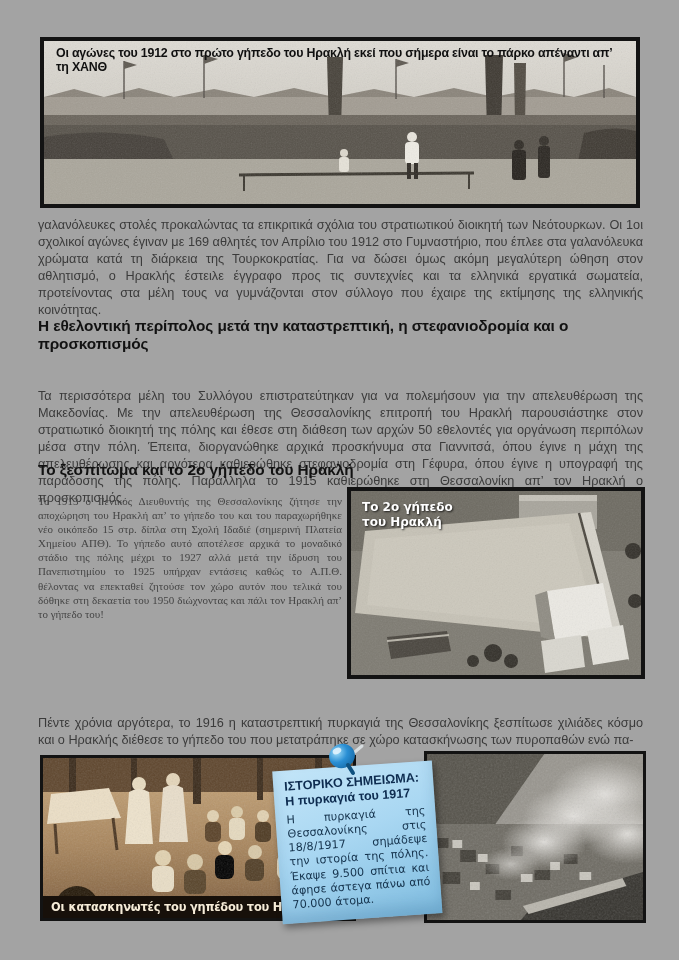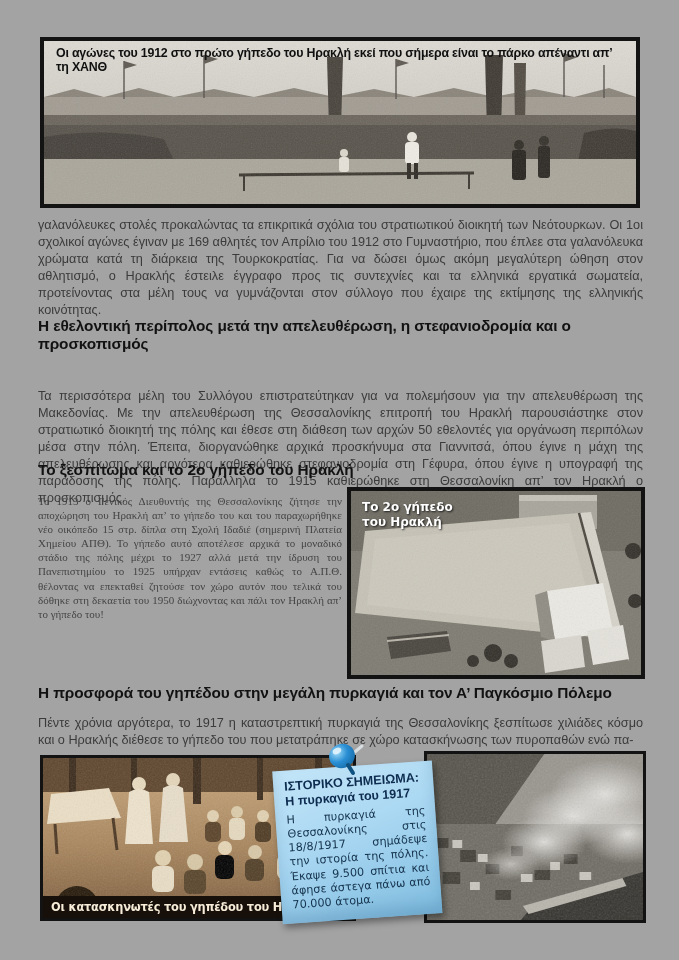--- a/index.html
+++ b/index.html
@@ -113,21 +113,21 @@
         <circle cx="500" cy="100" r="5" fill="#34302a"></circle>
           <rect x="494" y="105" width="12" height="32" rx="3" fill="#2b2722"></rect>
       </g>
       <rect x="0" y="0" width="592" height="163" filter="url(#gr1)" opacity="0.16"></rect>
     </svg>
     <div class="top-caption">Οι αγώνες του 1912 στο πρώτο γήπεδο του Ηρακλή εκεί που σήμερα είναι το πάρκο απέναντι απ’ τη ΧΑΝΘ</div>
   </div>
 
   <div class="para" id="para1">γαλανόλευκες στολές προκαλώντας τα επικριτικά σχόλια του στρατιωτικού διοικητή των Νεότουρκων. Οι 1οι σχολικοί αγώνες έγιναν με 169 αθλητές τον Απρίλιο του 1912 στο Γυμναστήριο, που έπλεε στα γαλανόλευκα χρώματα κατά τη διάρκεια της Τουρκοκρατίας. Για να δώσει όμως ακόμη μεγαλύτερη ώθηση στον αθλητισμό, ο Ηρακλής έστειλε έγγραφο προς τις συντεχνίες και τα ελληνικά εργατικά σωματεία, προτείνοντας στα μέλη τους να γυμνάζονται στον σύλλογο που έχαιρε της εκτίμησης της ελληνικής κοινότητας.</div>
 
-  <div class="heading" id="heading1">Η εθελοντική περίπολος μετά την απελευθέρωση, η στεφανιοδρομία και ο προσκοπισμός</div>
+  <div class="heading" id="heading1">Η εθελοντική περίπολος μετά την καταστρεπτική, η στεφανιοδρομία και ο προσκοπισμός</div>
   <div class="para" id="para2">Τα περισσότερα μέλη του Συλλόγου επιστρατεύτηκαν για να πολεμήσουν για την απελευθέρωση της Μακεδονίας. Με την απελευθέρωση της Θεσσαλονίκης επιτροπή του Ηρακλή παρουσιάστηκε στον στρατιωτικό διοικητή της πόλης και έθεσε στη διάθεση των αρχών 50 εθελοντές για οργάνωση περιπόλων μέσα στην πόλη. Έπειτα, διοργανώθηκε αρχικά προσκήνυμα στα Γιαννιτσά, όπου έγινε η μάχη της απελευθέρωσης και αργότερα καθιερώθηκε στεφανιοδρομία στη Γέφυρα, όπου έγινε η υπογραφή της παράδοσης της πόλης. Παράλληλα το 1915 καθιερώθηκε στη Θεσσαλονίκη απ’ τον Ηρακλή ο προσκοπισμός.</div>
 
   <div class="heading" id="heading2">Το ξεσπίτωμα και το 2ο γήπεδο του Ηρακλή</div>
   <div class="para" id="para3">Το 1913 ο Γενικός Διευθυντής της Θεσσαλονίκης ζήτησε την αποχώρηση του Ηρακλή απ’ το γήπεδο του και του παραχωρήθηκε νέο οικόπεδο 15 στρ. δίπλα στη Σχολή Ιδαδιέ (σημερινή Πλατεία Χημείου ΑΠΘ). Το γήπεδο αυτό αποτέλεσε αρχικά το μοναδικό στάδιο της πόλης μέχρι το 1927 αλλά μετά την ίδρυση του Πανεπιστημίου το 1925 υπήρχαν εντάσεις καθώς το Α.Π.Θ. θέλοντας να επεκταθεί ζητούσε τον χώρο αυτόν που τελικά του δόθηκε στη δεκαετία του 1950 διώχνοντας και πάλι τον Ηρακλή απ’ το γήπεδο του!</div>
 
   <div class="photo stadium-photo">
     <svg viewBox="0 0 290 184" preserveAspectRatio="none">
       <defs>
         <filter id="gr2">
             <feTurbulence type="fractalNoise" baseFrequency="0.7" numOctaves="2"></feTurbulence>
@@ -160,22 +160,21 @@
           <circle cx="160" cy="170" r="7"></circle>
           <circle cx="122" cy="170" r="6"></circle>
         <circle cx="282" cy="60" r="8"></circle>
           <circle cx="284" cy="110" r="7"></circle>
       </g>
       <rect x="0" y="0" width="290" height="184" filter="url(#gr2)" opacity="0.14"></rect>
     </svg>
     <div class="stadium-caption">Το 2ο γήπεδο του Ηρακλή</div>
   </div>
 
-  <div class="heading" id="heading3">Η προσφορά του γηπέδου στην μεγάλη πυρκαγιά  και τον Α’ Παγκόσμιο Πόλεμο</div>
-  <div class="para" id="para4">Πέντε χρόνια αργότερα, το 1917 η καταστρεπτική πυρκαγιά της Θεσσαλονίκης ξεσπίτωσε χιλιάδες κόσμο και ο Ηρακλής διέθεσε το γήπεδο του που μετατράπηκε σε χώρο κατασκήνωσης των πυροπαθών ενώ πα-</div>
+  <div class="para" id="para4">Πέντε χρόνια αργότερα, το 1916 η καταστρεπτική πυρκαγιά της Θεσσαλονίκης ξεσπίτωσε χιλιάδες κόσμο και ο Ηρακλής διέθεσε το γήπεδο του που μετατράπηκε σε χώρο κατασκήνωσης των πυροπαθών ενώ πα-</div>
 
   <div class="photo camp-photo">
     <svg viewBox="0 0 310 160" preserveAspectRatio="none">
       <defs>
         <filter id="gr3">
             <feTurbulence type="fractalNoise" baseFrequency="0.65" numOctaves="2"></feTurbulence>
             <feColorMatrix type="saturate" values="0"></feColorMatrix>
           </filter>
         <linearGradient id="sep" x1="0" y1="0" x2="0" y2="1">
           <stop offset="0" stop-color="#c9a87c"></stop>

